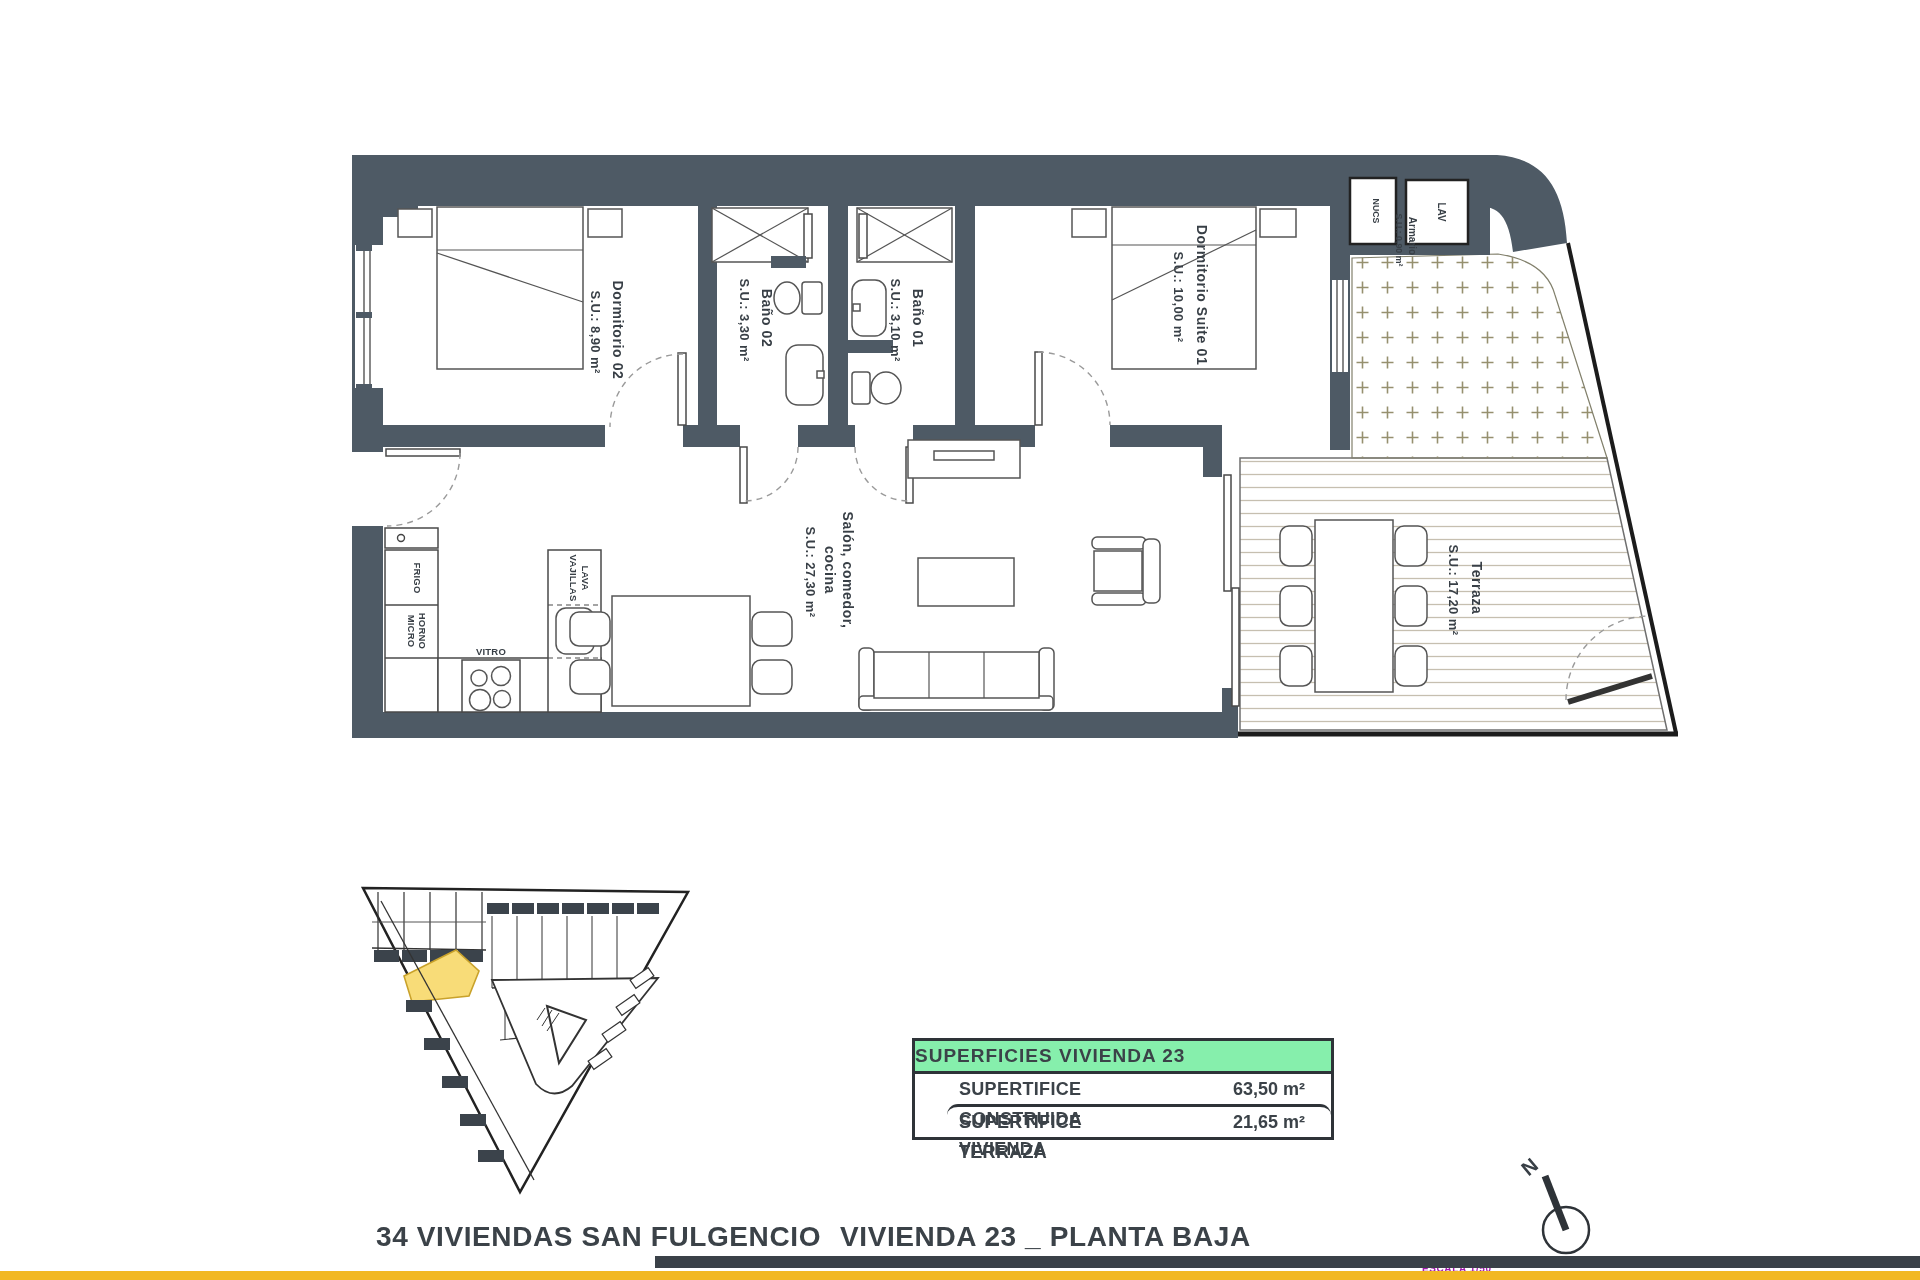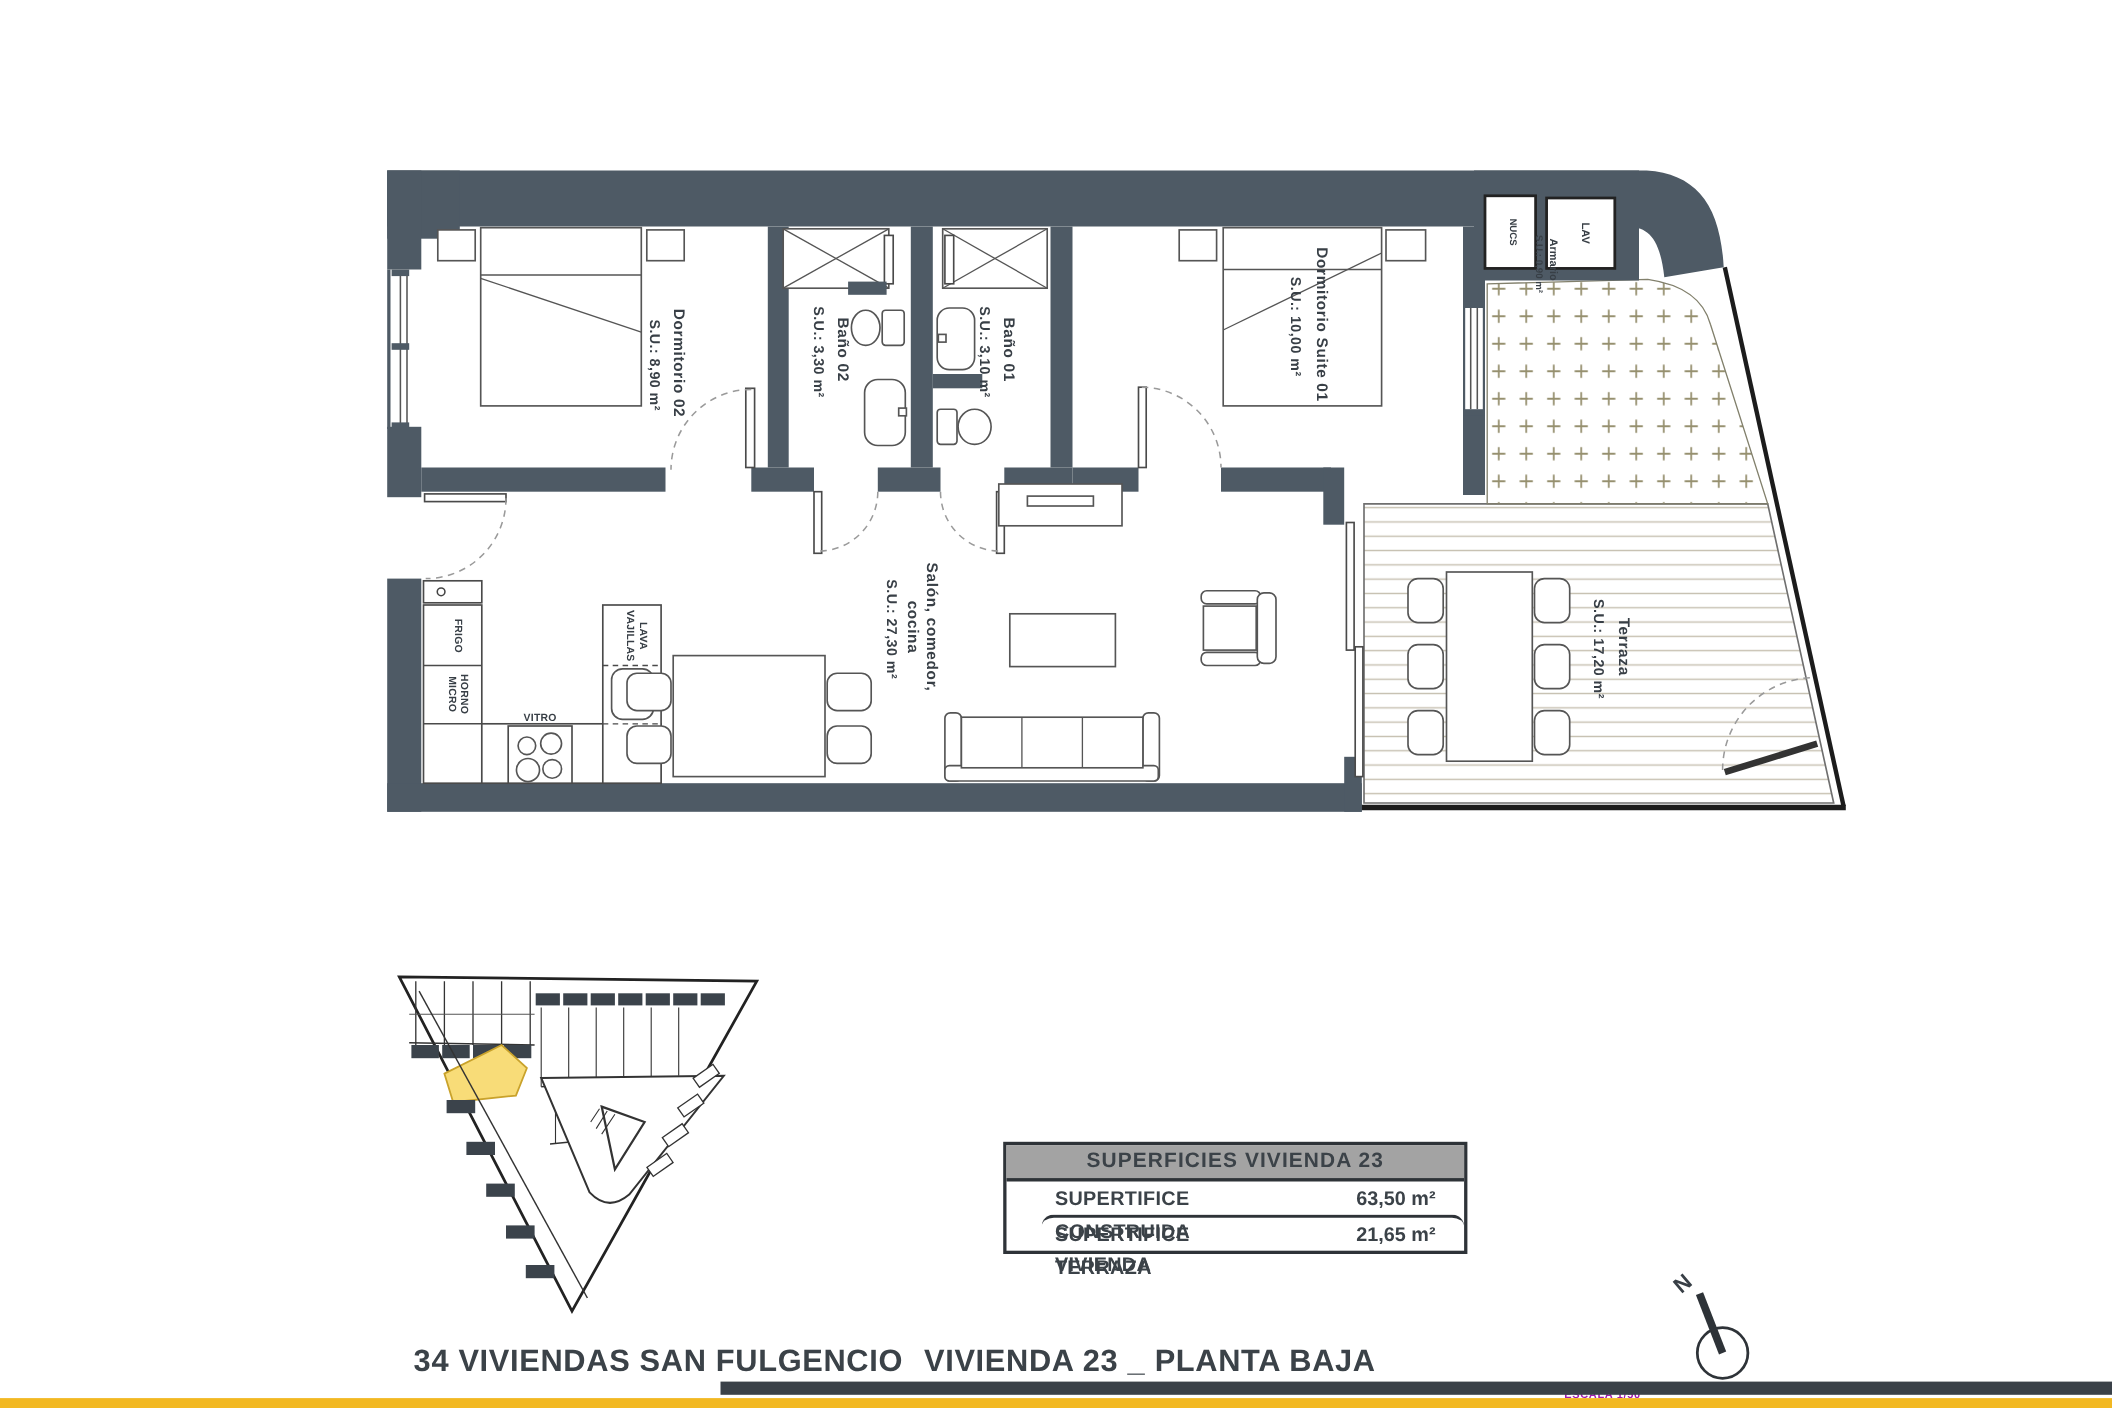--- a/index.html
+++ b/index.html
@@ -13,21 +13,21 @@
   .at{font-size:10px;text-anchor:middle;}
   .as{font-size:8.8px;text-anchor:middle;}
   .nt{font-size:20px;text-anchor:middle;}
   .wall{fill:#4e5a65;}
   .thin{stroke:#4a4a4a;stroke-width:1.5;fill:#ffffff;}
   .fur{stroke:#555;stroke-width:1.5;fill:#ffffff;}
   .dash{stroke:#9a9a9a;stroke-width:1.4;fill:none;stroke-dasharray:6 5;}
   .glz{stroke:#555;stroke-width:1.4;}
   .surf-table{position:absolute;left:912px;top:1038px;width:416px;
       border:3px solid #2e3338;background:#fff;}
-  .surf-header{height:30px;line-height:30px;background:#a3a3a3;text-align:center;
+  .surf-header{height:30px;line-height:30px;background:#86efac;text-align:left;
       font-size:19px;font-weight:bold;letter-spacing:1px;color:#3b4248;
       border-bottom:3px solid #2e3338;}
   .surf-row{height:30px;line-height:30px;display:flex;font-size:18px;font-weight:bold;margin-left:32px;}
   .surf-row + .surf-row{border-top:3px solid #2e3338;border-radius:11px;}
   .surf-row .lbl{flex:1;padding-left:12px;letter-spacing:.3px;}
   .surf-row .val{width:150px;text-align:right;padding-right:26px;}
   .title{position:absolute;top:1221px;font-size:28px;font-weight:bold;
       letter-spacing:.6px;color:#3b4248;white-space:nowrap;}
   .t1{left:376px;} .t2{left:840px;}
   .scale{position:absolute;left:1422px;top:1263px;font-size:10px;font-weight:bold;

